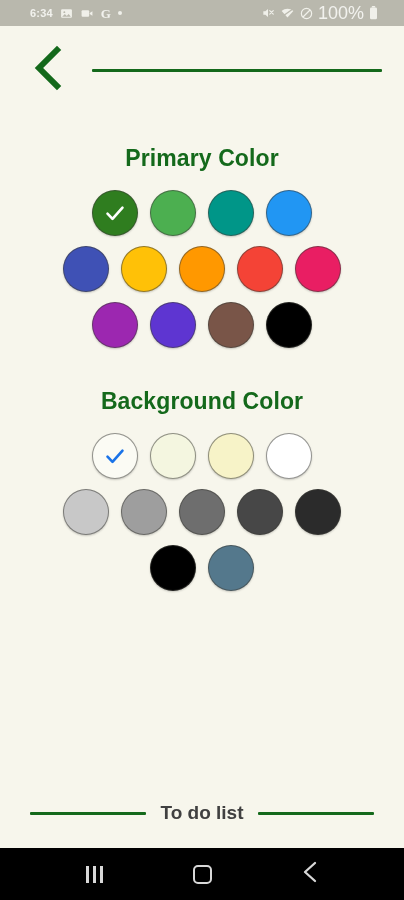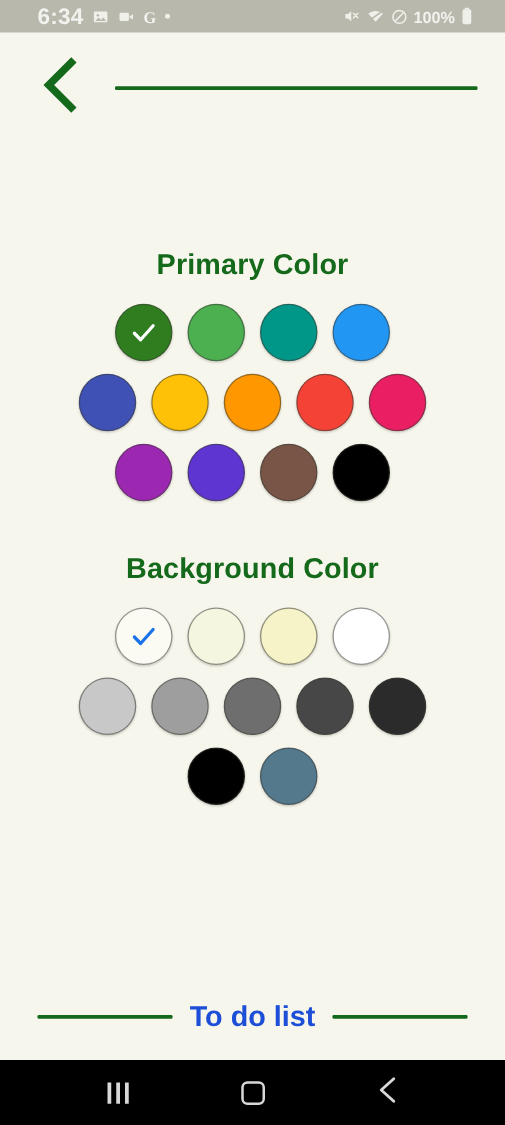--- a/index.html
+++ b/index.html
@@ -20,24 +20,24 @@
   .statusbar {
     height: 26px;
     background: #b9b8ad;
     display: flex; align-items: center;
     padding: 0 12px;
     flex: 0 0 auto;
   }
   .sb-left { display: flex; align-items: center; gap: 7px; padding-left: 18px; }
   .sb-right { display: flex; align-items: center; gap: 5px; margin-left: auto; padding-right: 14px; }
   .sb-time {
-    color: #f2f2ee; font-size: 18px; font-weight: bold;
+    color: #f2f2ee; font-size: 11px; font-weight: bold;
     letter-spacing: .2px; line-height: 1;
   }
-  .sb-pct { color: #f2f2ee; font-size: 13px; font-weight: bold; line-height: 1; }
+  .sb-pct { color: #f2f2ee; font-size: 18px; font-weight: normal; line-height: 1; }
   .sb-ic { display: inline-flex; align-items: center; justify-content: center; }
   .sb-ic svg { display: block; }
   .sb-dot { width: 4px; height: 4px; border-radius: 50%; background: #f0f0ea; }
   .sb-g {
     color: #f2f2ee; font-size: 13px; font-weight: bold;
     font-family: "Liberation Serif", serif; line-height: 1;
   }
 
   
   .header {
@@ -61,21 +61,21 @@
 
   
   .content { flex: 1 1 auto; display: flex; flex-direction: column; }
   .section-title {
     text-align: center;
     color: #14691b;
     font-size: 23px;
     font-weight: bold;
     letter-spacing: .1px;
   }
-  #primary-title { margin-top: 84px; }
+  #primary-title { margin-top: 31px; }
   #background-title { margin-top: 30px; }
 
   .swatch-grid { margin-top: 18px; }
   .swatch-row {
     display: flex; justify-content: center;
     gap: 12px;
     margin-bottom: 10px;
   }
   .swatch {
     width: 46px; height: 46px;
@@ -91,21 +91,21 @@
   
   .footer {
     flex: 0 0 auto;
     display: flex; align-items: center;
     padding: 0 30px;
     height: 58px;
     margin-bottom: 6px;
   }
   .footer-rule { flex: 1 1 auto; height: 3px; background: #14691b; border-radius: 1px; }
   .footer-label {
-    color: #1d4ed8; font-size: 23px; font-weight: bold;
+    color: #404040; font-size: 19px; font-weight: bold;
     padding: 0 14px; white-space: nowrap;
   }
 
   
   .navbar {
     flex: 0 0 auto;
     height: 52px;
     background: #000;
     display: flex; align-items: center; justify-content: space-around;
     padding: 0 40px;

